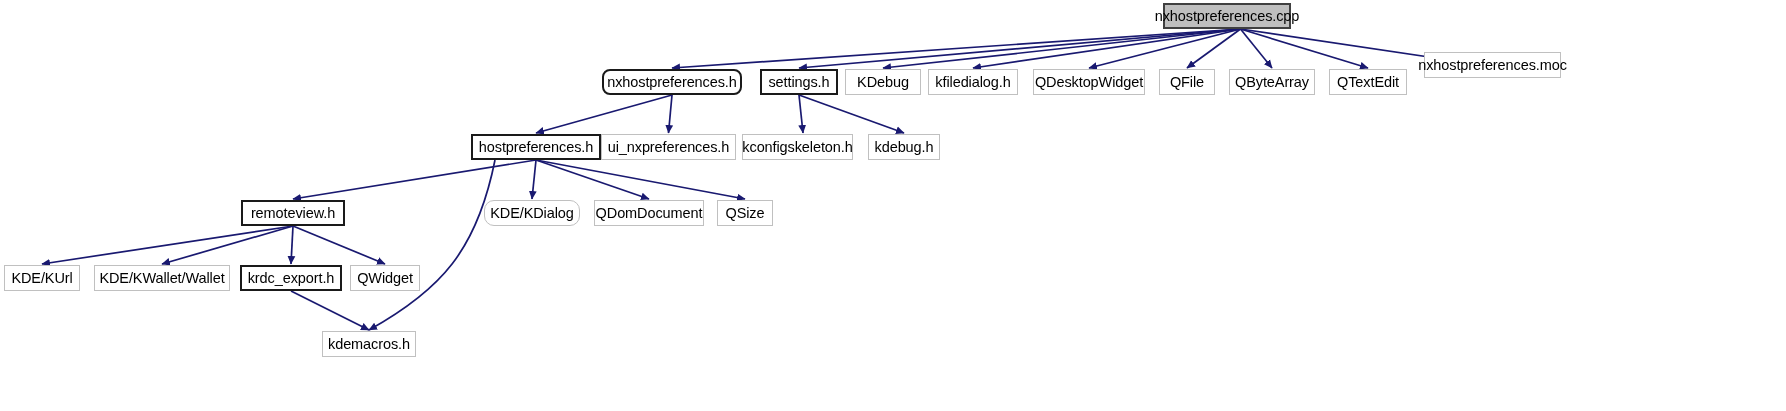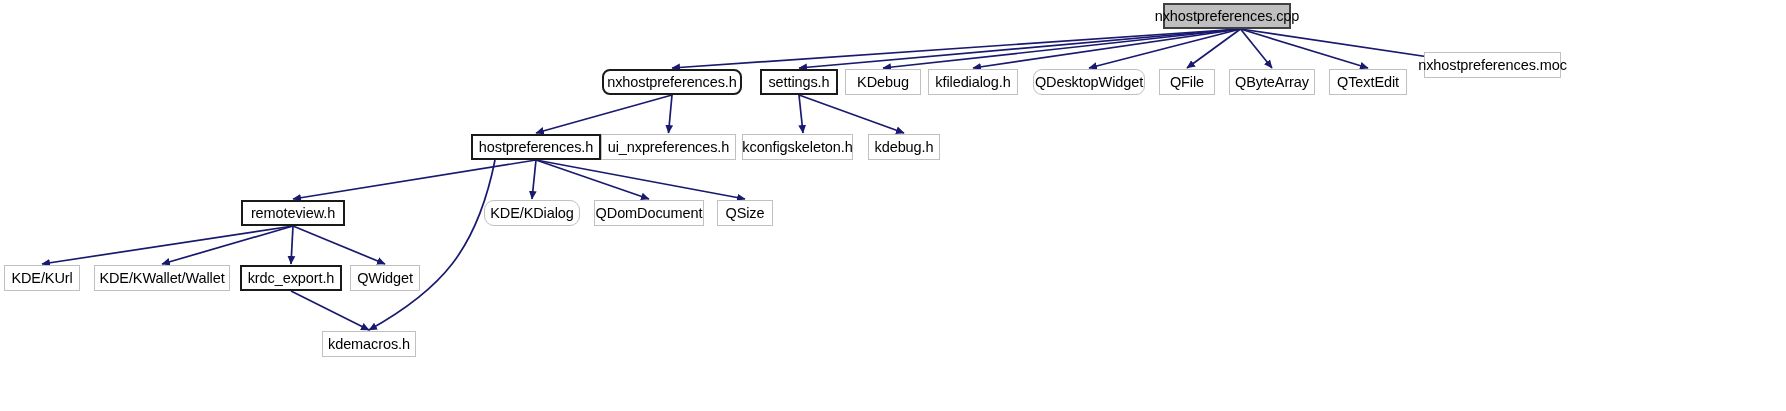--- a/index.html
+++ b/index.html
@@ -97,21 +97,21 @@
       </div>
       <div class="node bold" style="left: 760px; top: 69px; width: 78px;">
         <span>settings.h</span>
       </div>
       <div class="node" style="left: 845px; top: 69px; width: 76px;">
         <span>KDebug</span>
       </div>
       <div class="node" style="left: 928px; top: 69px; width: 90px;">
         <span>kfiledialog.h</span>
       </div>
-      <div class="node" style="left: 1033px; top: 69px; width: 112px; border-radius: 9px;">
+      <div class="node" style="left: 1033px; top: 69px; width: 112px;">
         <span>QDesktopWidget</span>
       </div>
       <div class="node" style="left: 1159px; top: 69px; width: 56px;">
         <span>QFile</span>
       </div>
       <div class="node" style="left: 1229px; top: 69px; width: 86px;">
         <span>QByteArray</span>
       </div>
       <div class="node" style="left: 1329px; top: 69px; width: 78px;">
         <span>QTextEdit</span>

